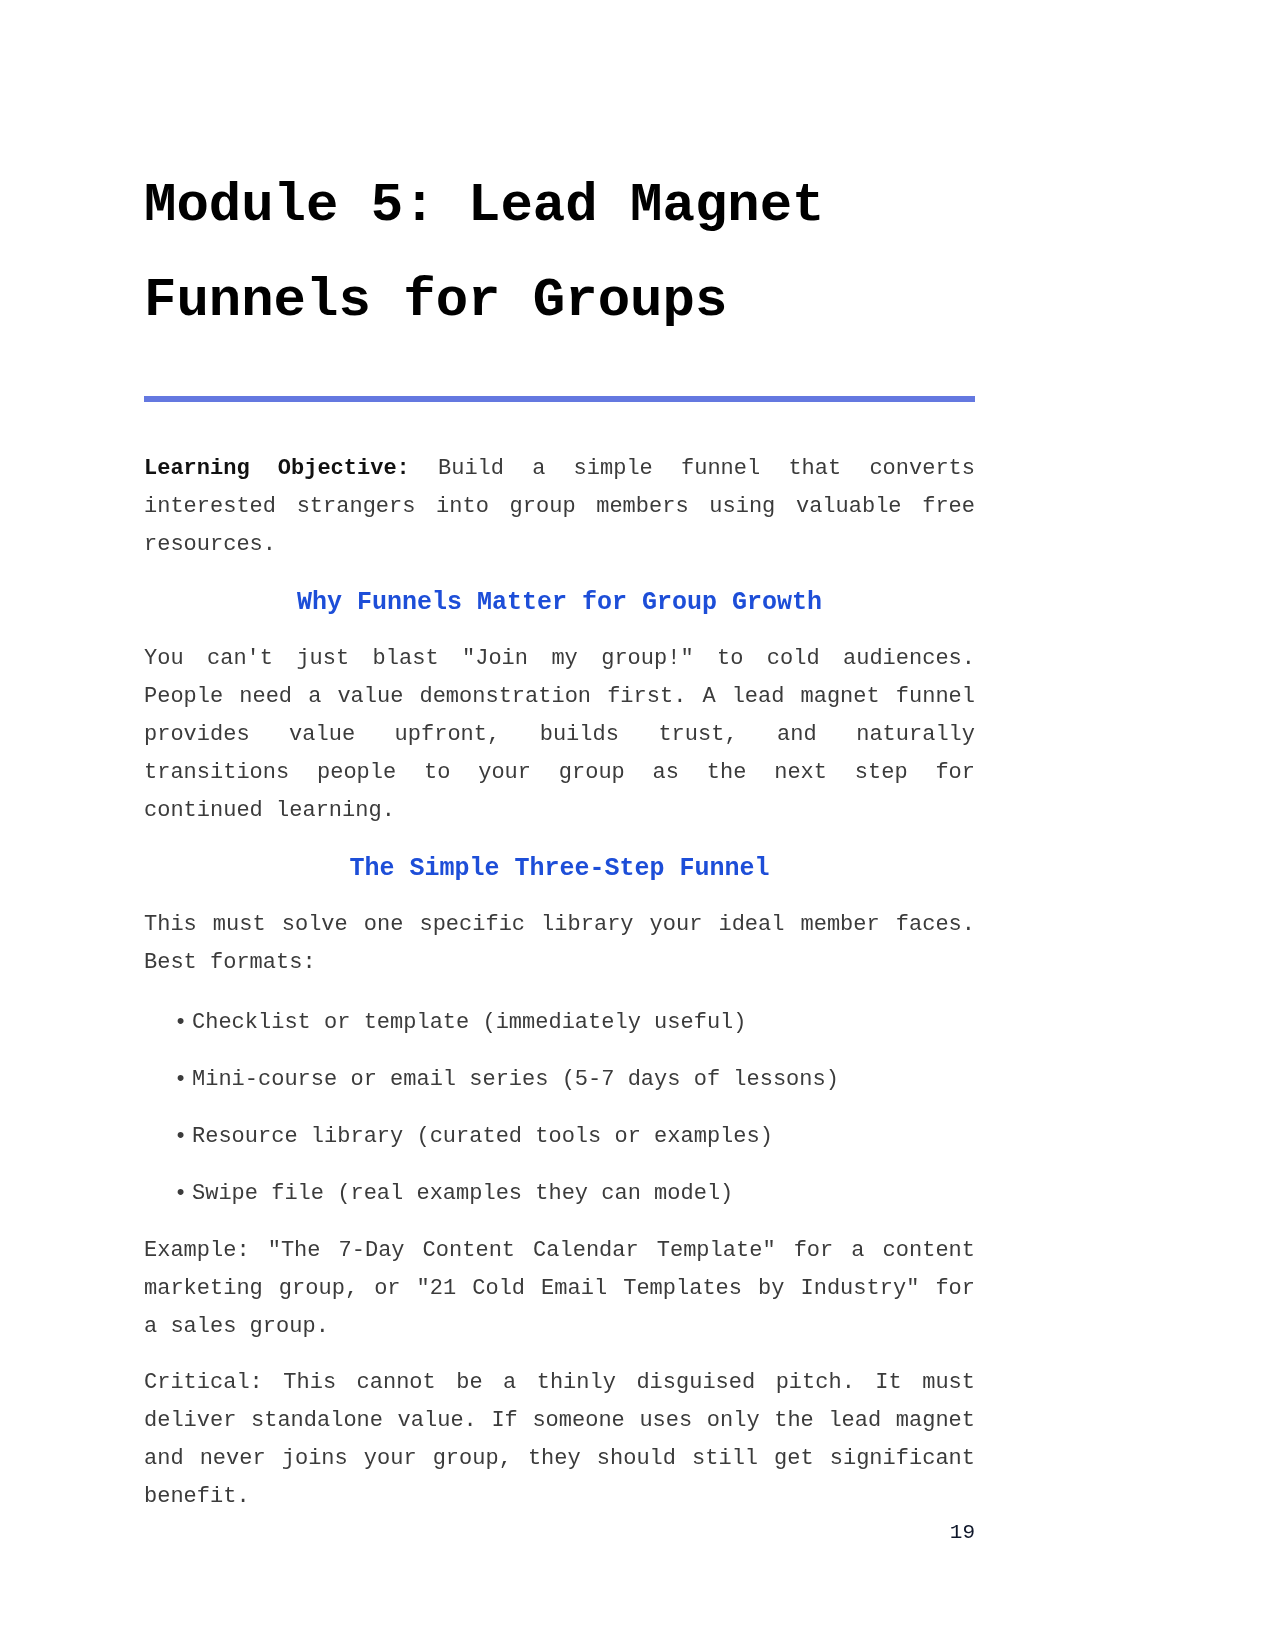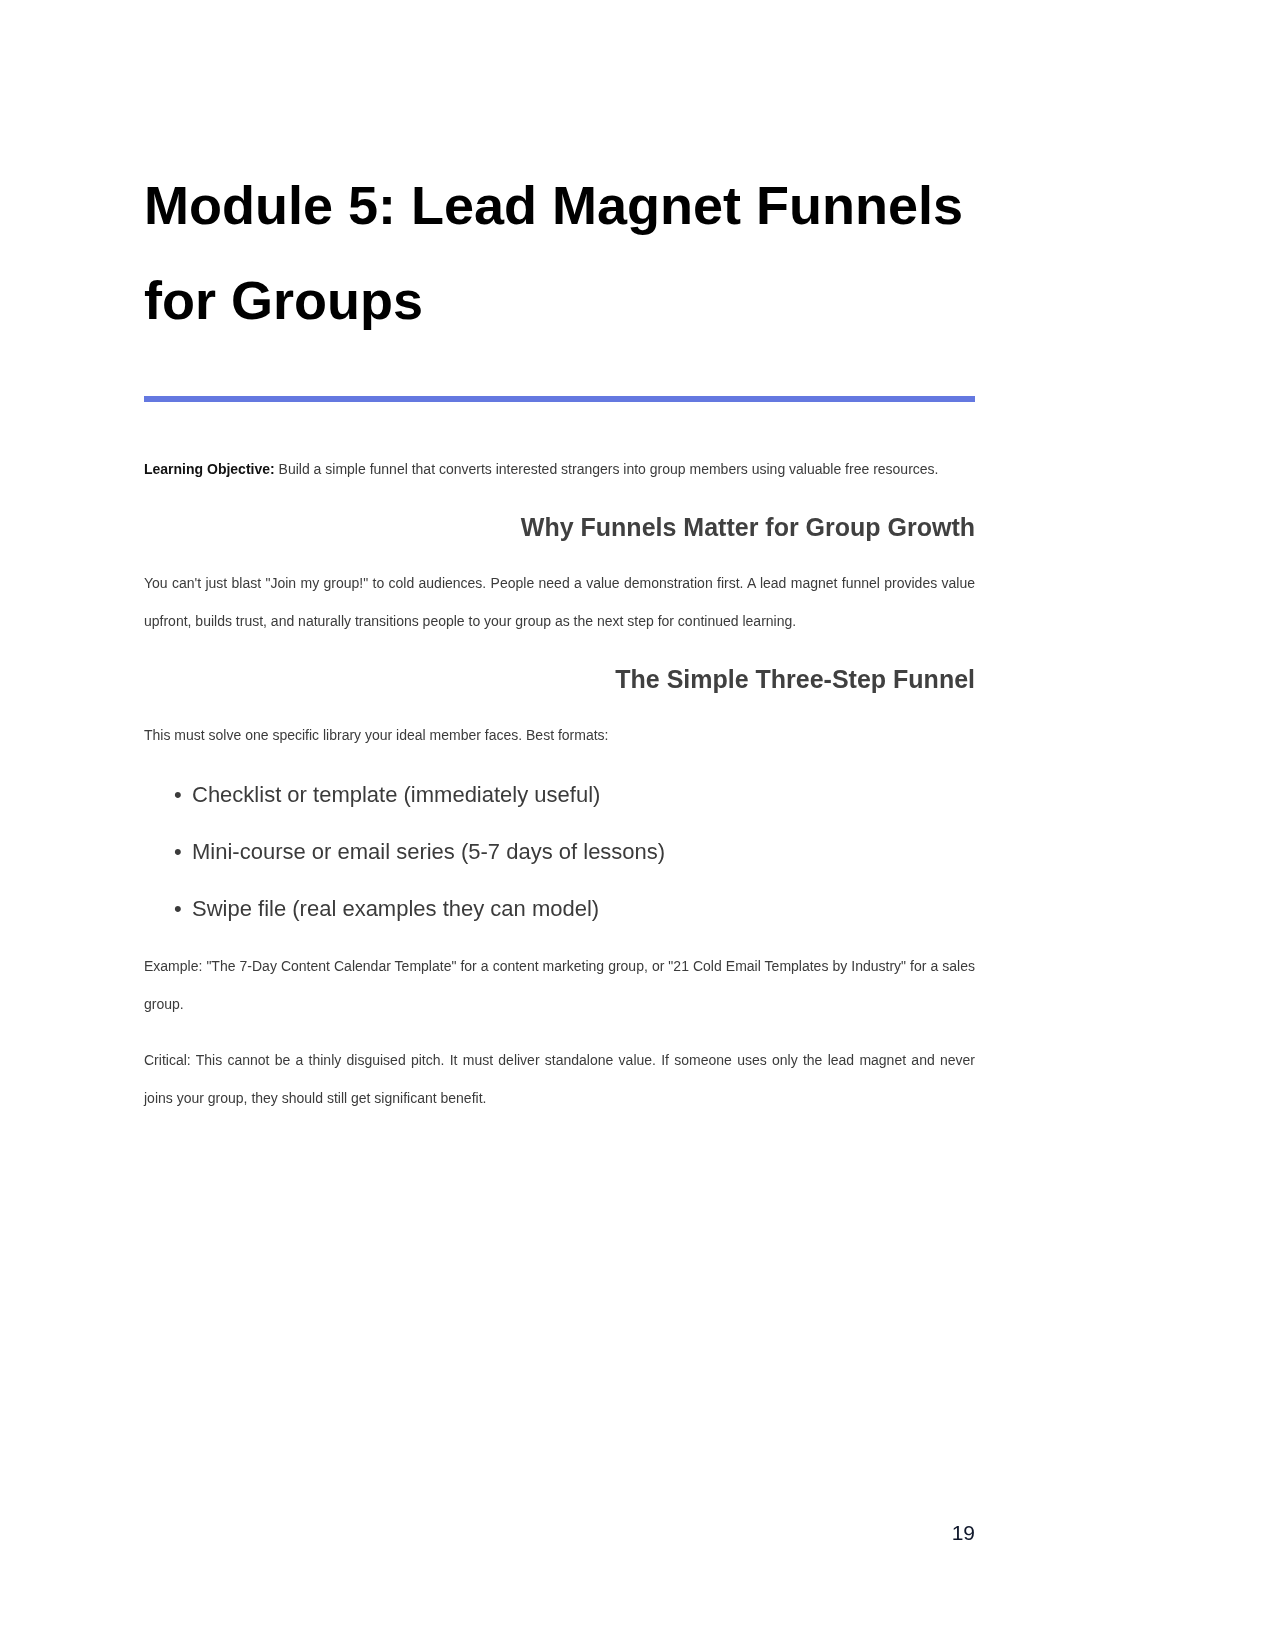--- a/index.html
+++ b/index.html
@@ -5,21 +5,21 @@
   html, body {
     margin: 0;
     padding: 0;
     background: #ffffff;
   }
   .page {
     position: relative;
     width: 1127px;
     height: 1650px;
     background: #ffffff;
-    font-family: Liberation Sans, sans-serif;
+    font-family: Liberation Mono, monospace;
     overflow: hidden;
     box-sizing: border-box;
   }
   .content {
     box-sizing: border-box;
     padding: 158px 152px 0 144px;
   }
   .doc-title {
     margin: 0;
     font-size: 54px;
@@ -28,40 +28,40 @@
     color: #000000;
     letter-spacing: 0;
   }
   .divider {
     height: 6px;
     margin-top: 48px;
     border: none;
     background: #6478e0;
   }
   .body-text {
-    font-size: 14px;
+    font-size: 22px;
     line-height: 38px;
     color: #3b3b3b;
     text-align: justify;
     margin: 18px 0;
   }
   .first-para {
     margin-top: 48px;
   }
   .bold-run {
     font-weight: bold;
     color: #111111;
   }
   .sub-heading {
     font-size: 25px;
     line-height: 38px;
     font-weight: bold;
-    color: #404040;
+    color: #1d4ed8;
     margin: 20px 0 18px 0;
-    text-align: right;
+    text-align: center;
   }
   ul.bullet-list {
     list-style: none;
     margin: 22px 0 18px 0;
     padding: 0;
   }
   ul.bullet-list li {
     position: relative;
     padding-left: 48px;
     font-size: 22px;
@@ -102,20 +102,21 @@
     <p class="body-text">You can't just blast "Join my group!" to cold audiences. People need a value demonstration first. A lead magnet funnel provides value upfront, builds trust, and naturally transitions people to your group as the next step for continued learning.</p>
 
     <h3 class="sub-heading">The Simple Three-Step Funnel</h3>
 
 
     <p class="body-text">This must solve one specific library your ideal member faces. Best formats:</p>
 
     <ul class="bullet-list">
       <li>Checklist or template (immediately useful)</li>
       <li>Mini-course or email series (5-7 days of lessons)</li>
+      <li>Resource library (curated tools or examples)</li>
       <li>Swipe file (real examples they can model)</li>
     </ul>
 
     <p class="body-text">Example: "The 7-Day Content Calendar Template" for a content marketing group, or "21 Cold Email Templates by Industry" for a sales group.</p>
 
     <p class="body-text">Critical: This cannot be a thinly disguised pitch. It must deliver standalone value. If someone uses only the lead magnet and never joins your group, they should still get significant benefit.</p>
 
   </div>
 
   <div class="page-number">19</div>

